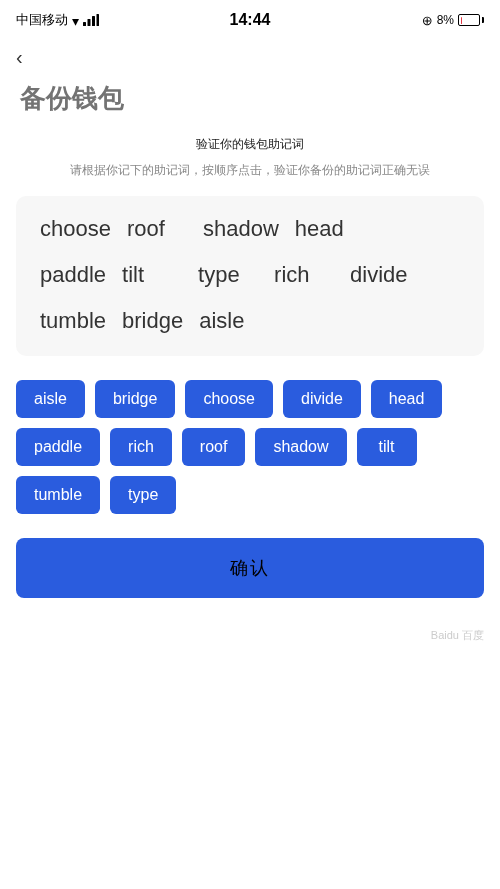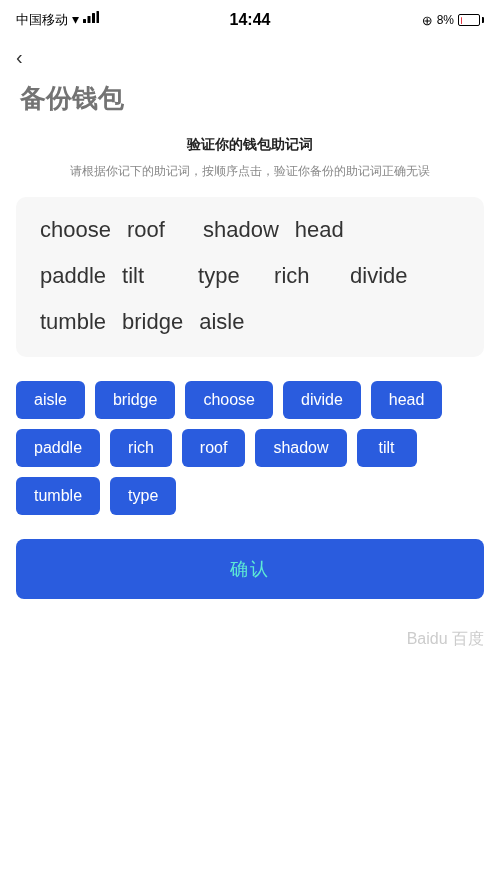--- a/index.html
+++ b/index.html
@@ -16,21 +16,21 @@
     .status-bar {
       display: flex;
       justify-content: space-between;
       align-items: center;
       padding: 8px 16px 4px 16px;
       height: 36px;
       background: #fff;
     }
     .status-left {
       display: flex;
-      align-items: flex-start;
+      align-items: flex-end;
       gap: 4px;
       font-size: 13px;
       font-weight: 500;
     }
     .status-center {
       font-size: 16px;
       font-weight: 600;
       position: absolute;
       left: 50%;
       transform: translateX(-50%);
@@ -85,22 +85,22 @@
     .page-title {
       font-size: 26px;
       font-weight: 700;
       color: #737373;
       padding: 8px 20px 20px 20px;
     }
 
     
     .section-title {
       text-align: center;
-      font-size: 14px;
-      font-weight: 700;
+      font-size: 12px;
+      font-weight: 400;
       color: #222;
       margin-bottom: 8px;
     }
     .section-desc {
       text-align: center;
       font-size: 12px;
       color: #888;
       line-height: 1.6;
       padding: 0 32px;
       margin-bottom: 16px;
@@ -149,35 +149,35 @@
       min-width: 60px;
     }
 
     
     .confirm-area {
       margin: 24px 16px 0 16px;
     }
     .confirm-btn {
       width: 100%;
       background: #2a5cde;
-      color: #5eead4;
+      color: #000000;
       border: none;
       border-radius: 8px;
       padding: 18px 0;
       font-size: 18px;
       font-weight: 500;
       cursor: pointer;
       letter-spacing: 2px;
     }
 
     
     .watermark {
       text-align: right;
       padding: 30px 16px 10px 0;
-      font-size: 16px;
+      font-size: 11px;
       color: #ccc;
     }
   </style>
 </head>
 <body>
 
 <div class="status-bar">
   <div class="status-left">
     <span>中国移动</span>
     <span class="wifi-icon">▾</span>

